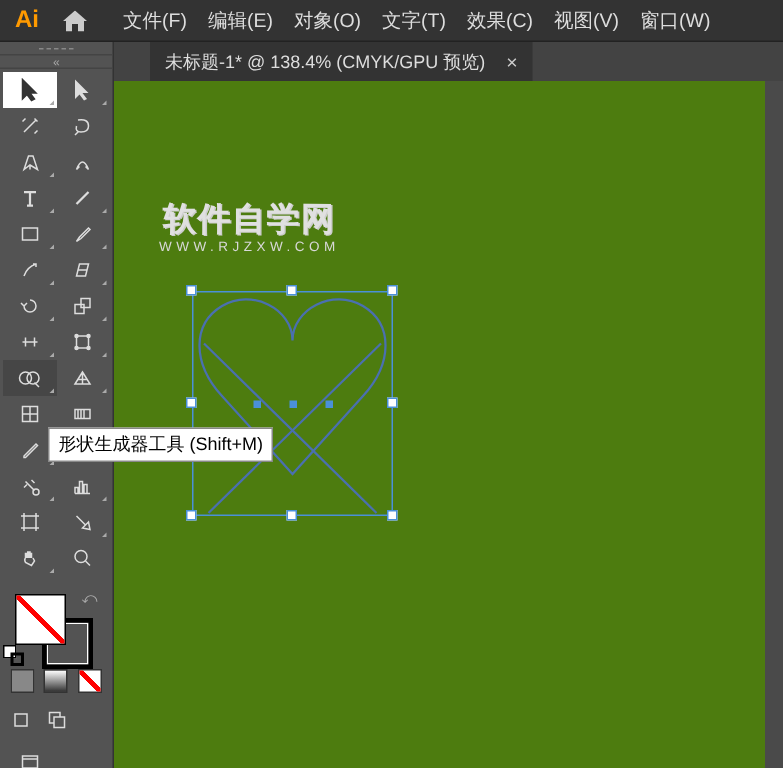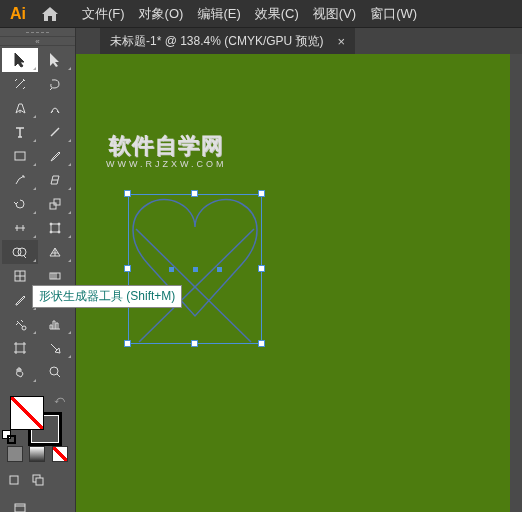--- a/index.html
+++ b/index.html
@@ -324,40 +324,41 @@
     }
     
     
     .tooltip {
       position: absolute;
       left: 32px;
       top: 285px;
       background: #fff;
       border: 1px solid #888;
       padding: 2px 6px;
-      color: #0f766e;
+      color: #000000;
       font-size: 12px;
       z-index: 100;
       white-space: nowrap;
     }
   </style>
 </head>
 <body>
 
 <div class="menubar">
   <div class="app-icon">Ai</div>
   <div class="home-icon">
     <svg width="16" height="14" viewBox="0 0 16 14">
         <path d="M8 0 L16 7 L14 7 L14 14 L10 14 L10 9 L6 9 L6 14 L2 14 L2 7 L0 7 Z"></path>
       </svg>
   </div>
   <div class="menu-items">
     <span class="menu-item">文件(F)</span>
+    <span class="menu-item">编辑(E)</span>
     <span class="menu-item">对象(O)</span>
-    <span class="menu-item">编辑(E)</span>
+    <span class="menu-item">文字(T)</span>
     <span class="menu-item">效果(C)</span>
     <span class="menu-item">视图(V)</span>
     <span class="menu-item">窗口(W)</span>
   </div>
 </div>
 
 <div class="tools-panel">
   <div class="tools-drag">
     <span></span>
       <span></span>

